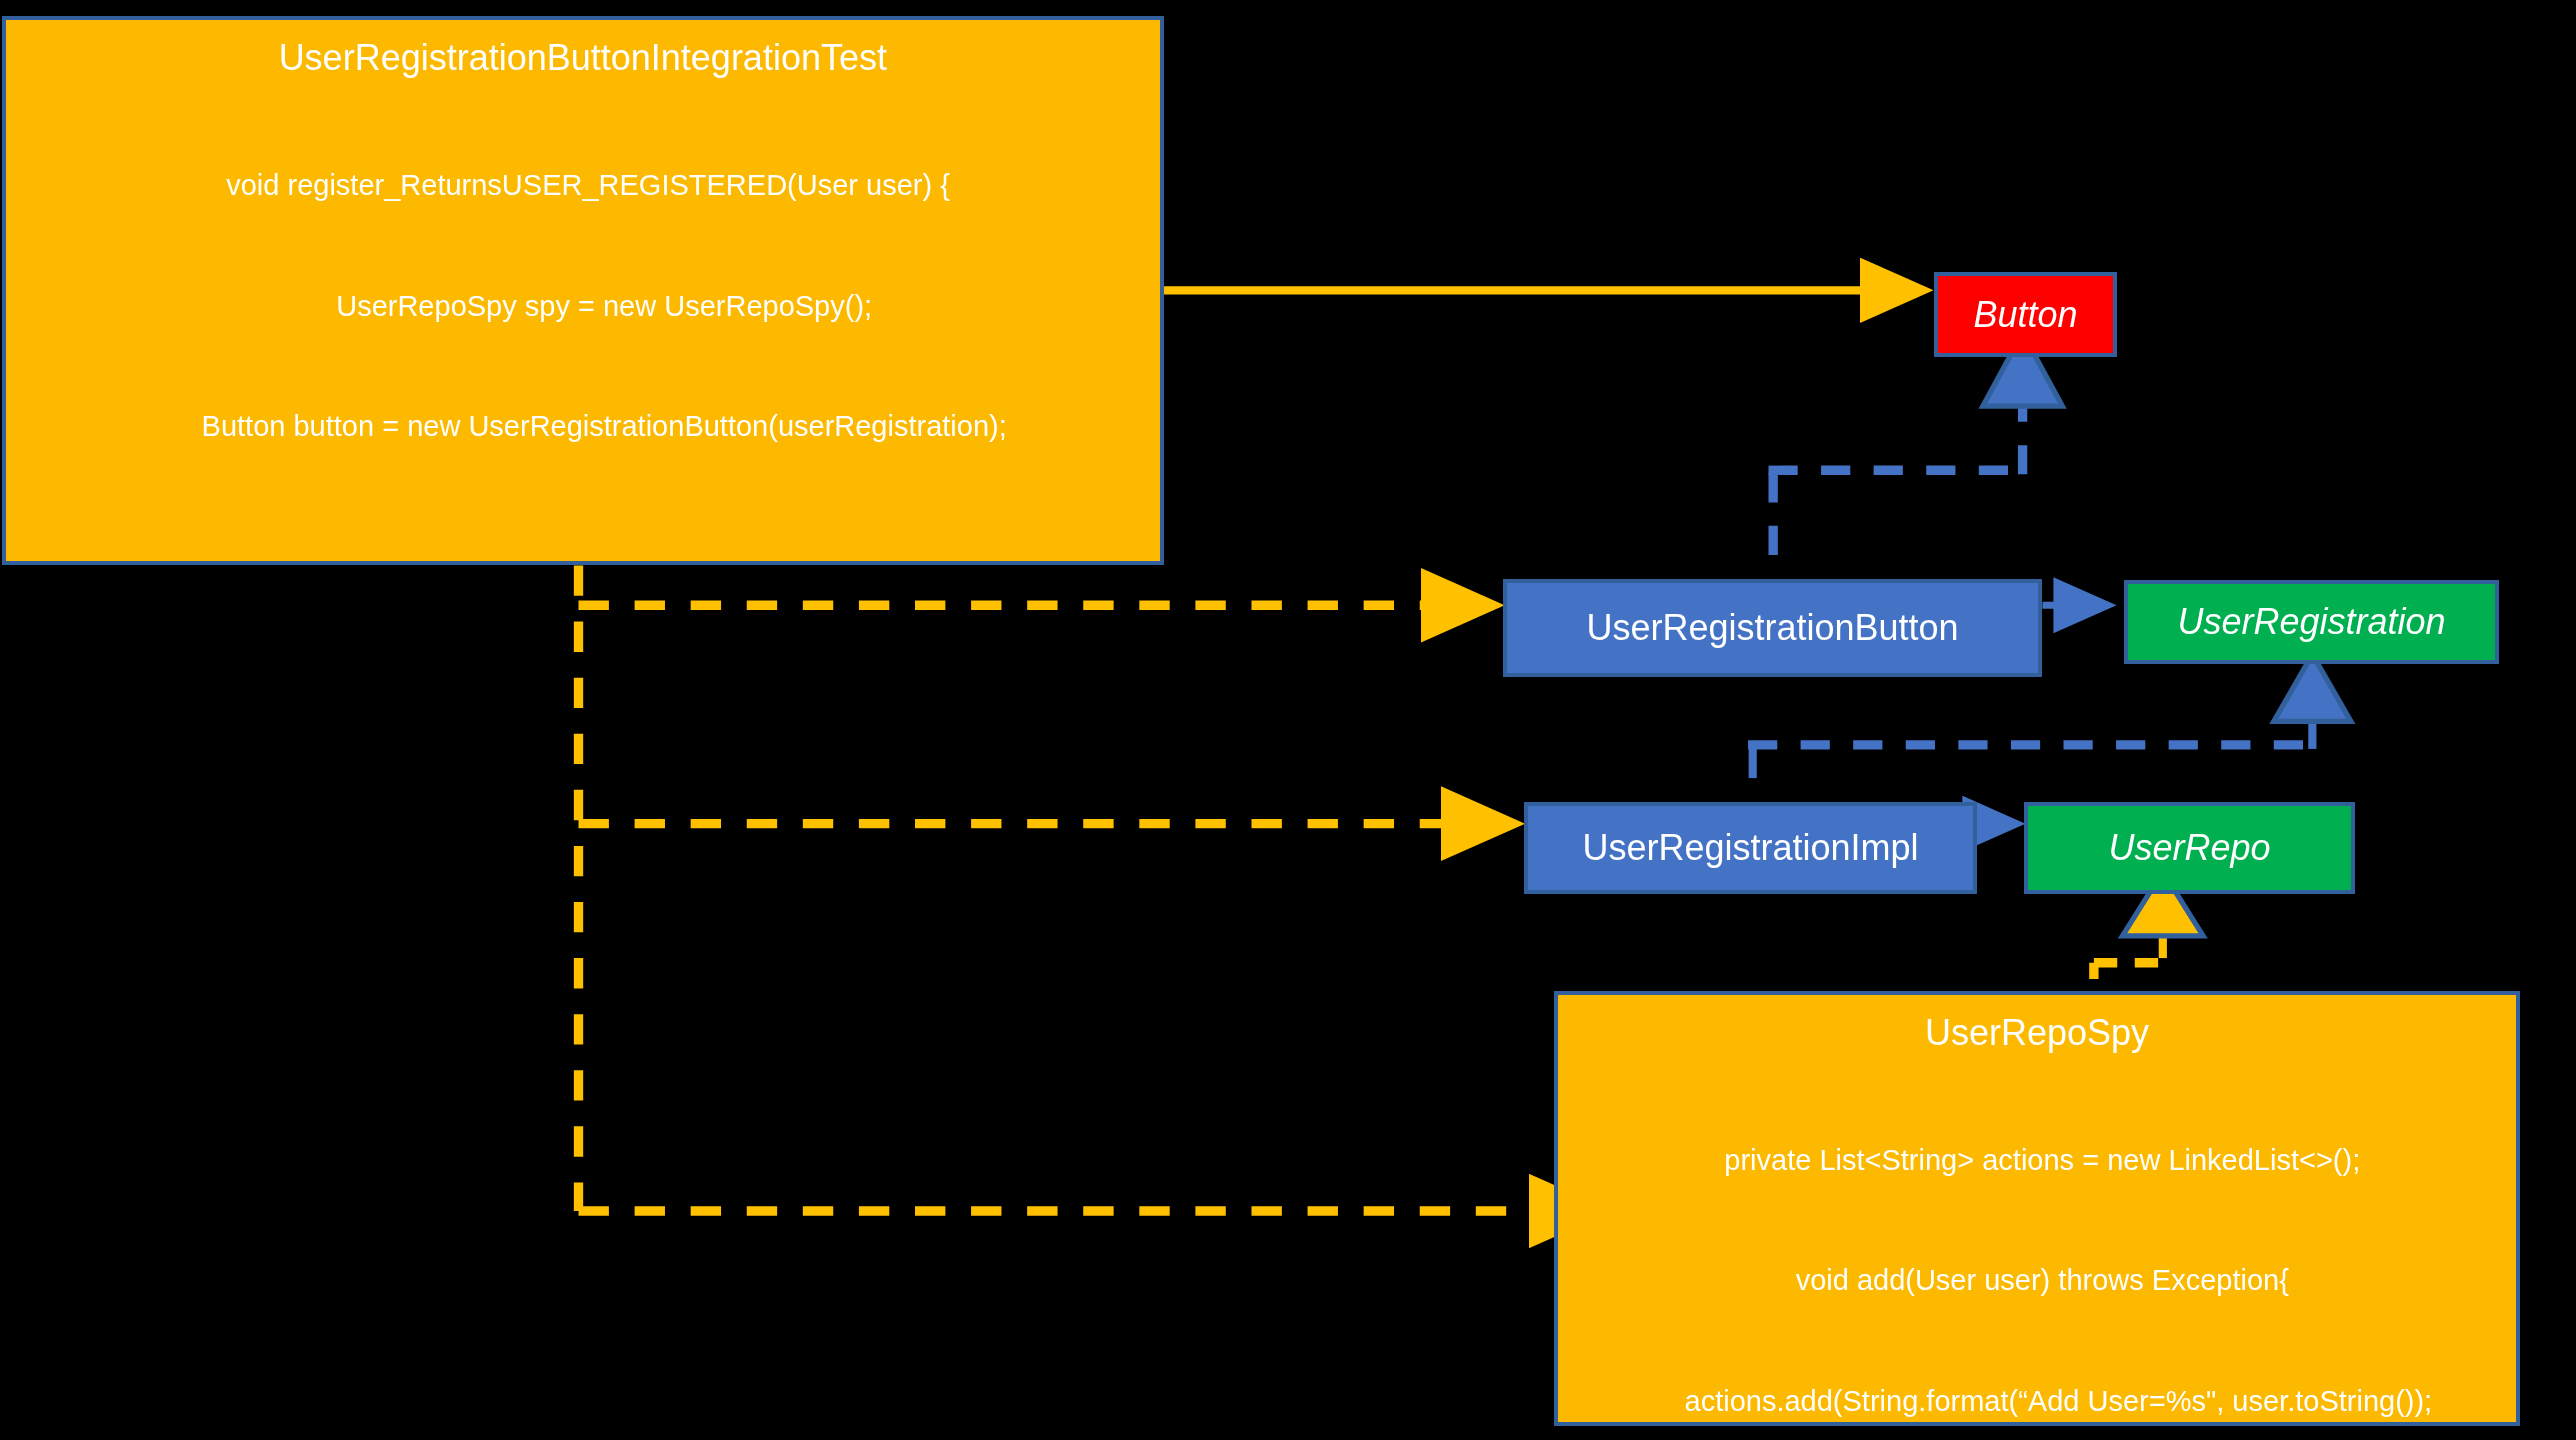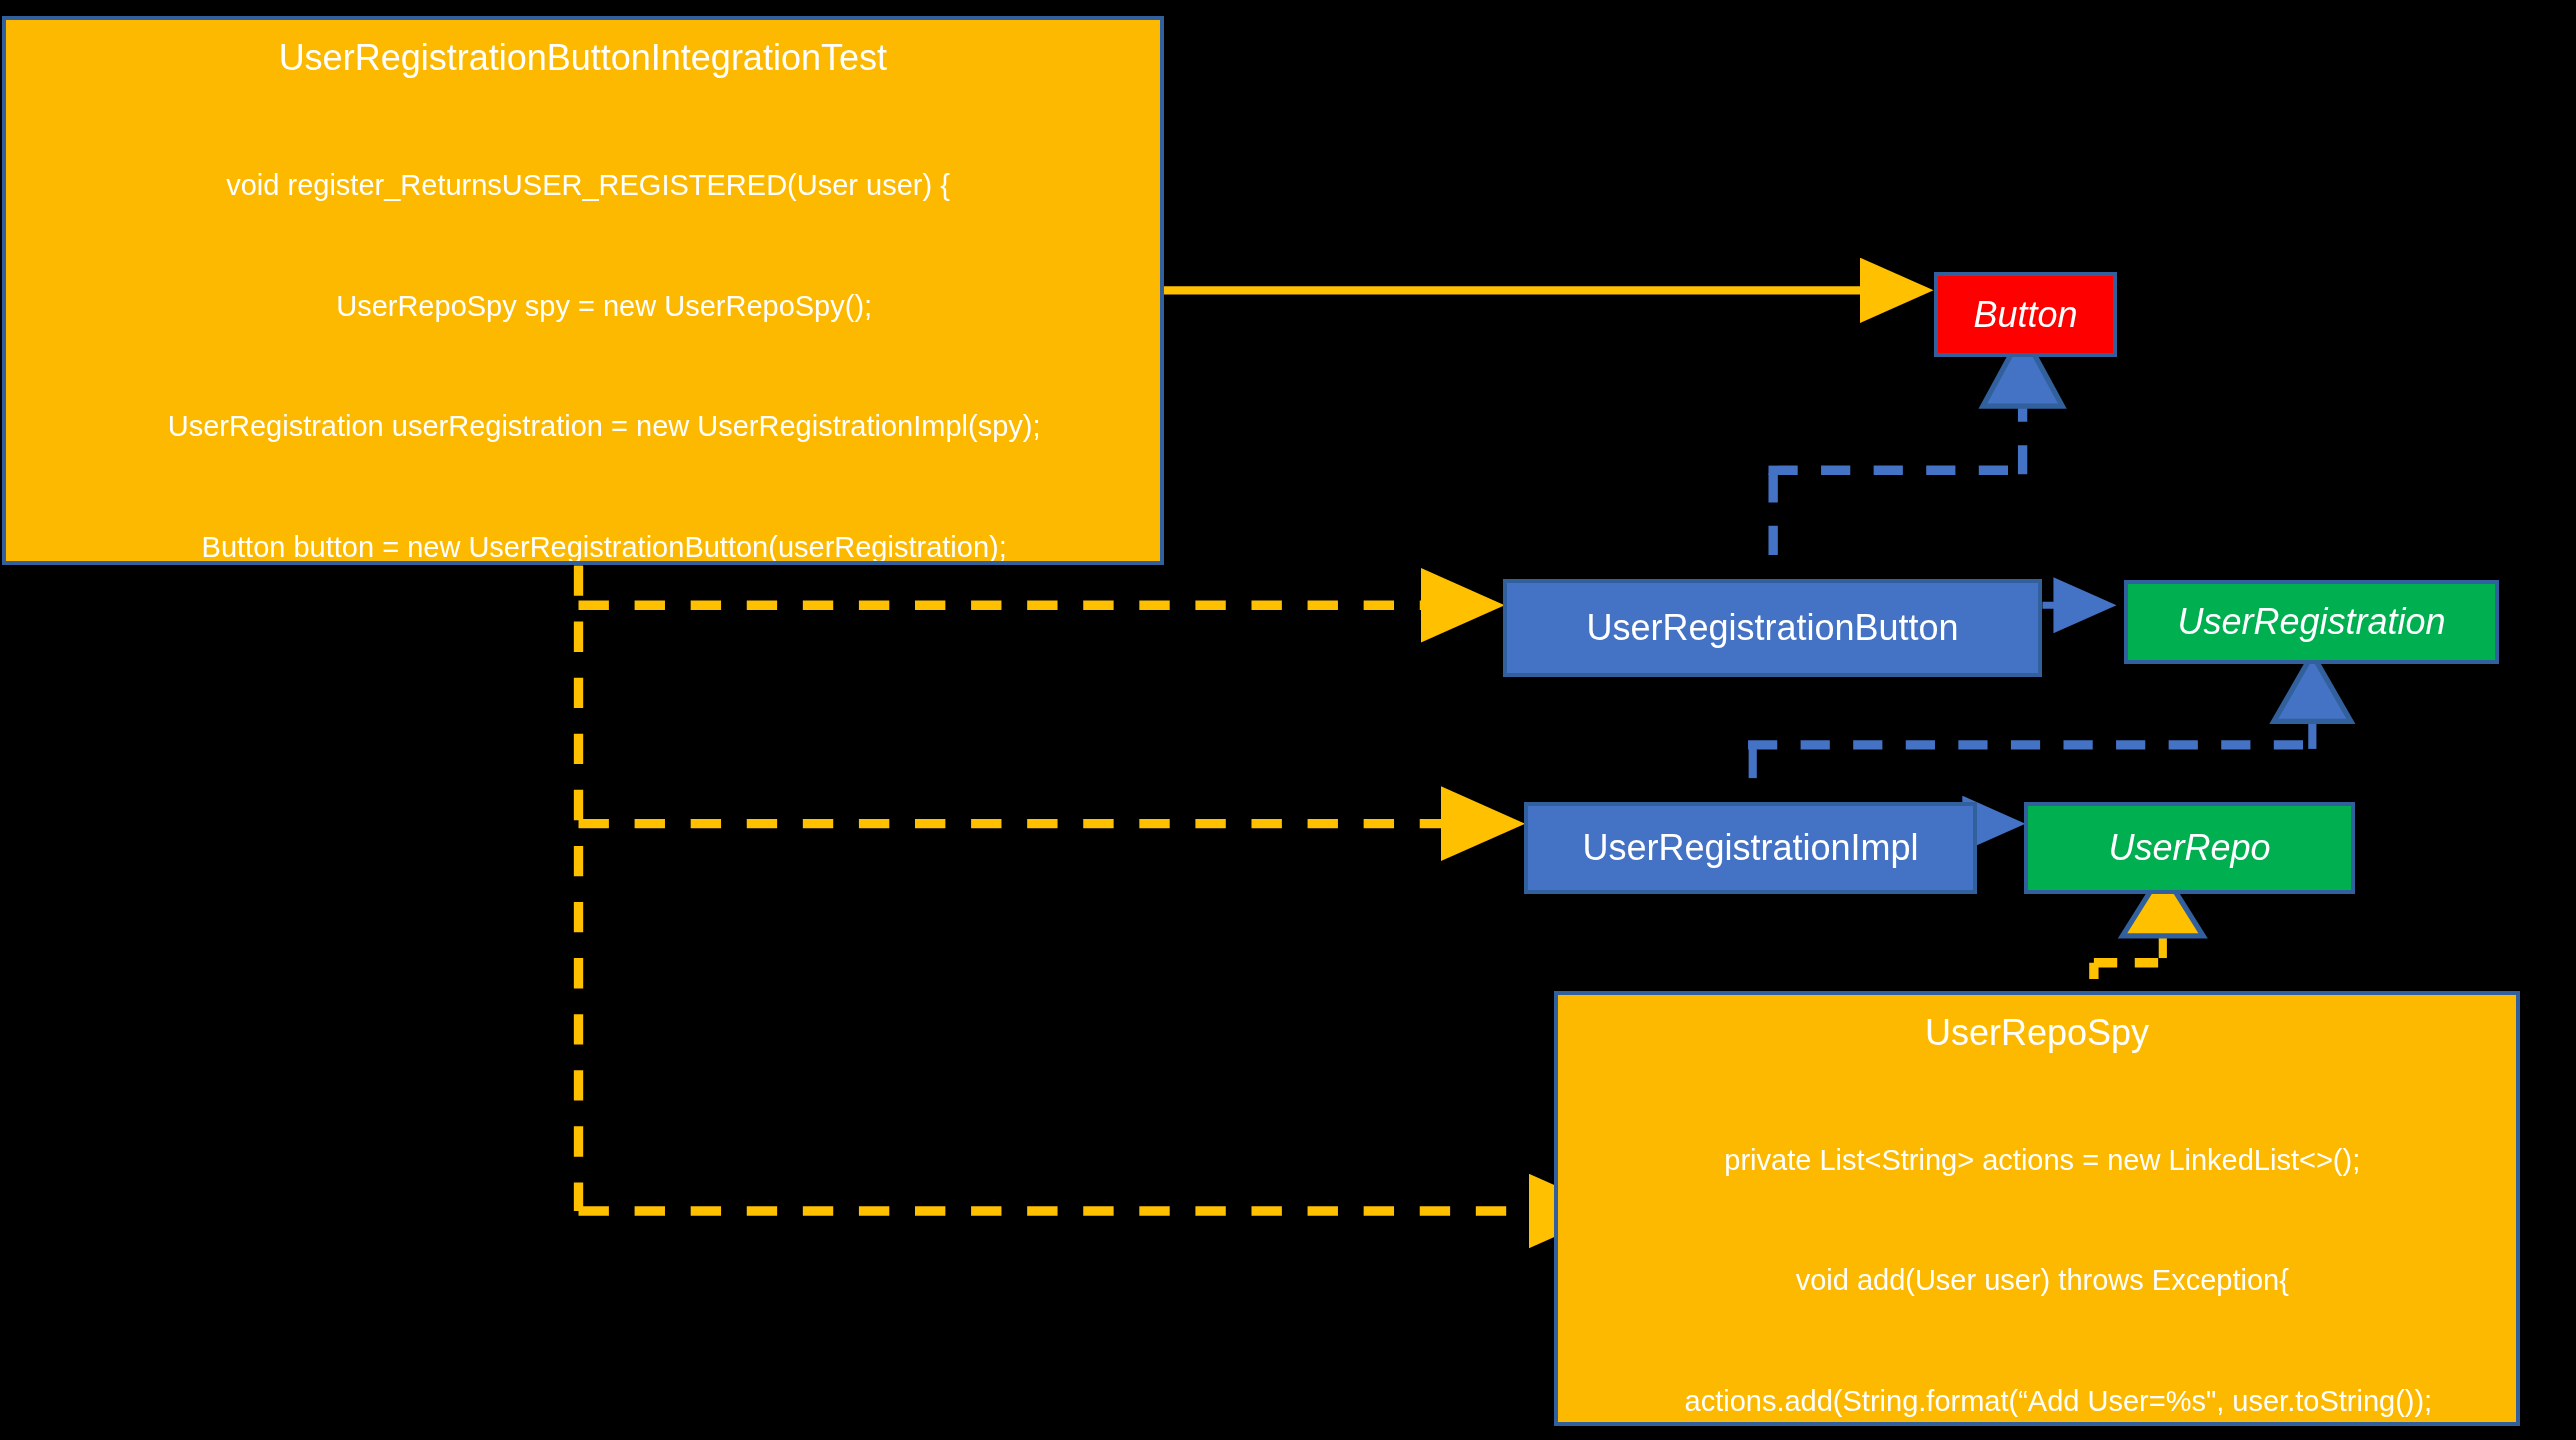--- a/index.html
+++ b/index.html
@@ -143,21 +143,20 @@
       <line x1="3584" y1="1648" x2="3584" y2="1700" stroke="#ffc000" stroke-width="16" stroke-dasharray="28 22"></line>
       <polygon points="3702,1492 3771,1602 3633,1602" fill="#ffc000" stroke="#31609c" stroke-width="9"></polygon>
     </g>
   </svg>
 
   <div class="codebox" id="test-class-box" style="left:1.8px; top:16.4px; width:1162px; height:549px;">
     <div class="title">UserRegistrationButtonIntegrationTest</div>
     <div class="code-lines">
       <span class="ln">void register_ReturnsUSER_REGISTERED(User user) {</span>
       <span class="ln">    UserRepoSpy spy = new UserRepoSpy();</span>
-      <span class="ln">    UserRegistration userRegistration = new UserRegistrationImpl(spy);</span>
       <span class="ln">    Button button = new UserRegistrationButton(userRegistration);</span>
       
       
       
       
       
       
       
     </div>
   </div>

